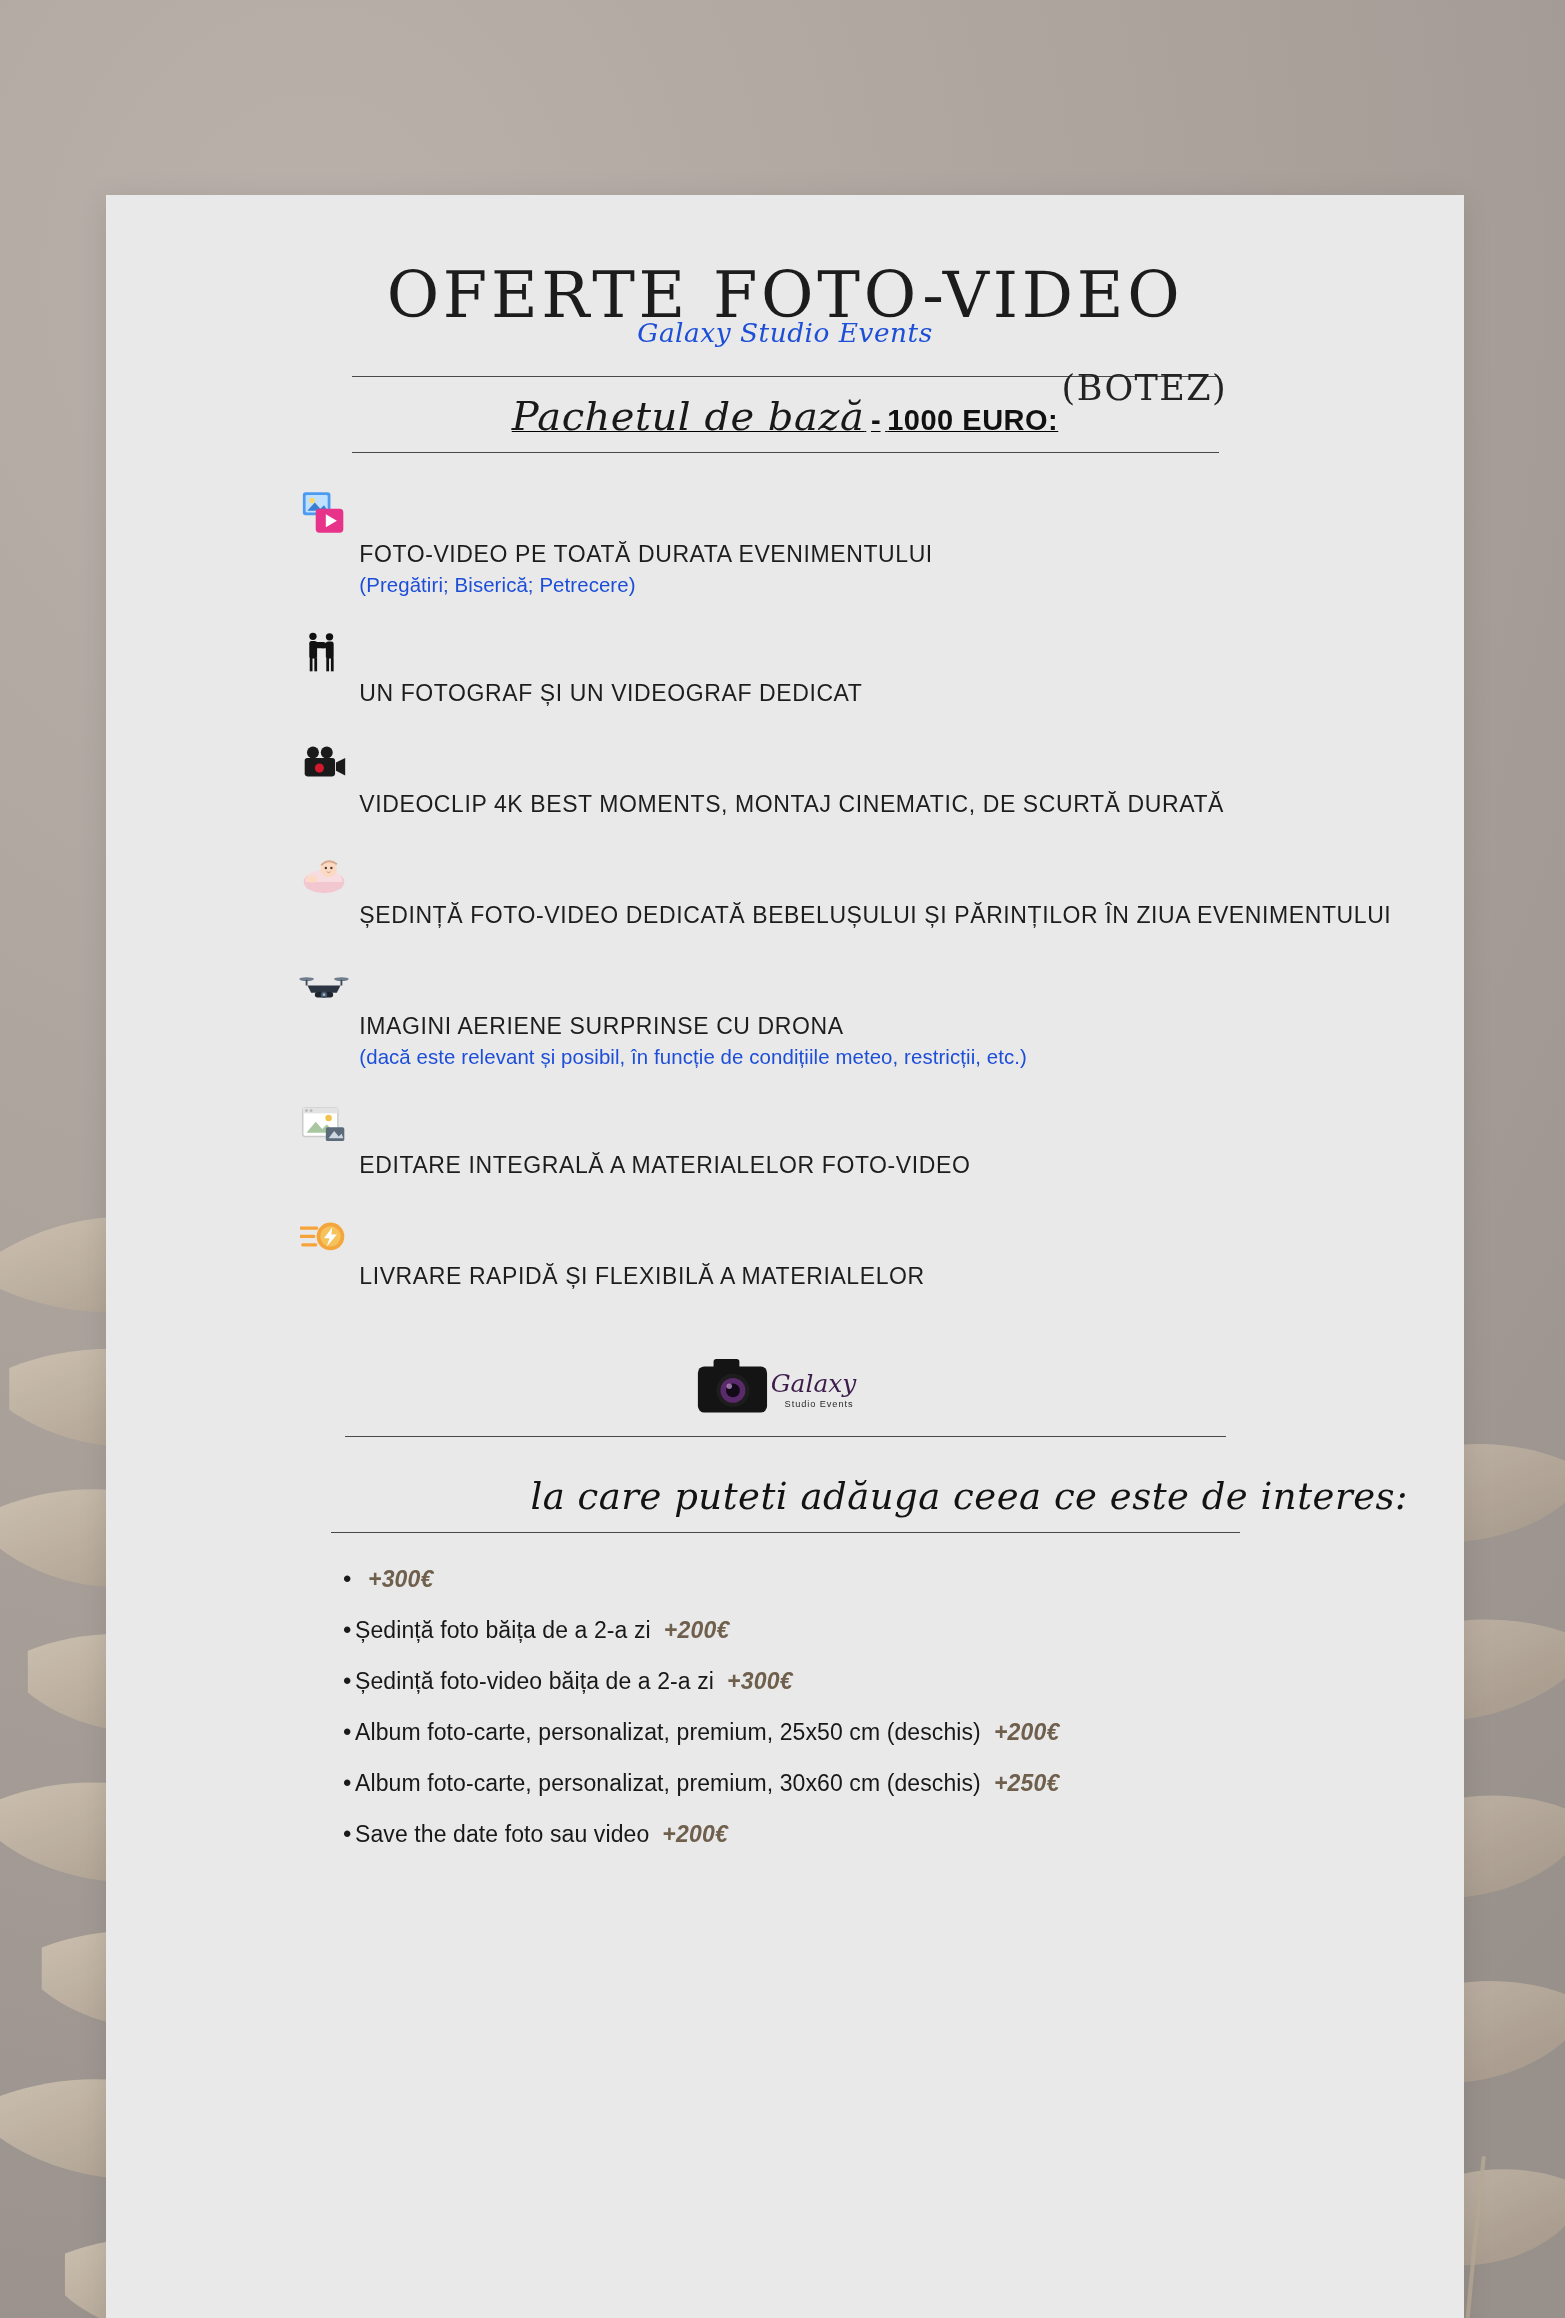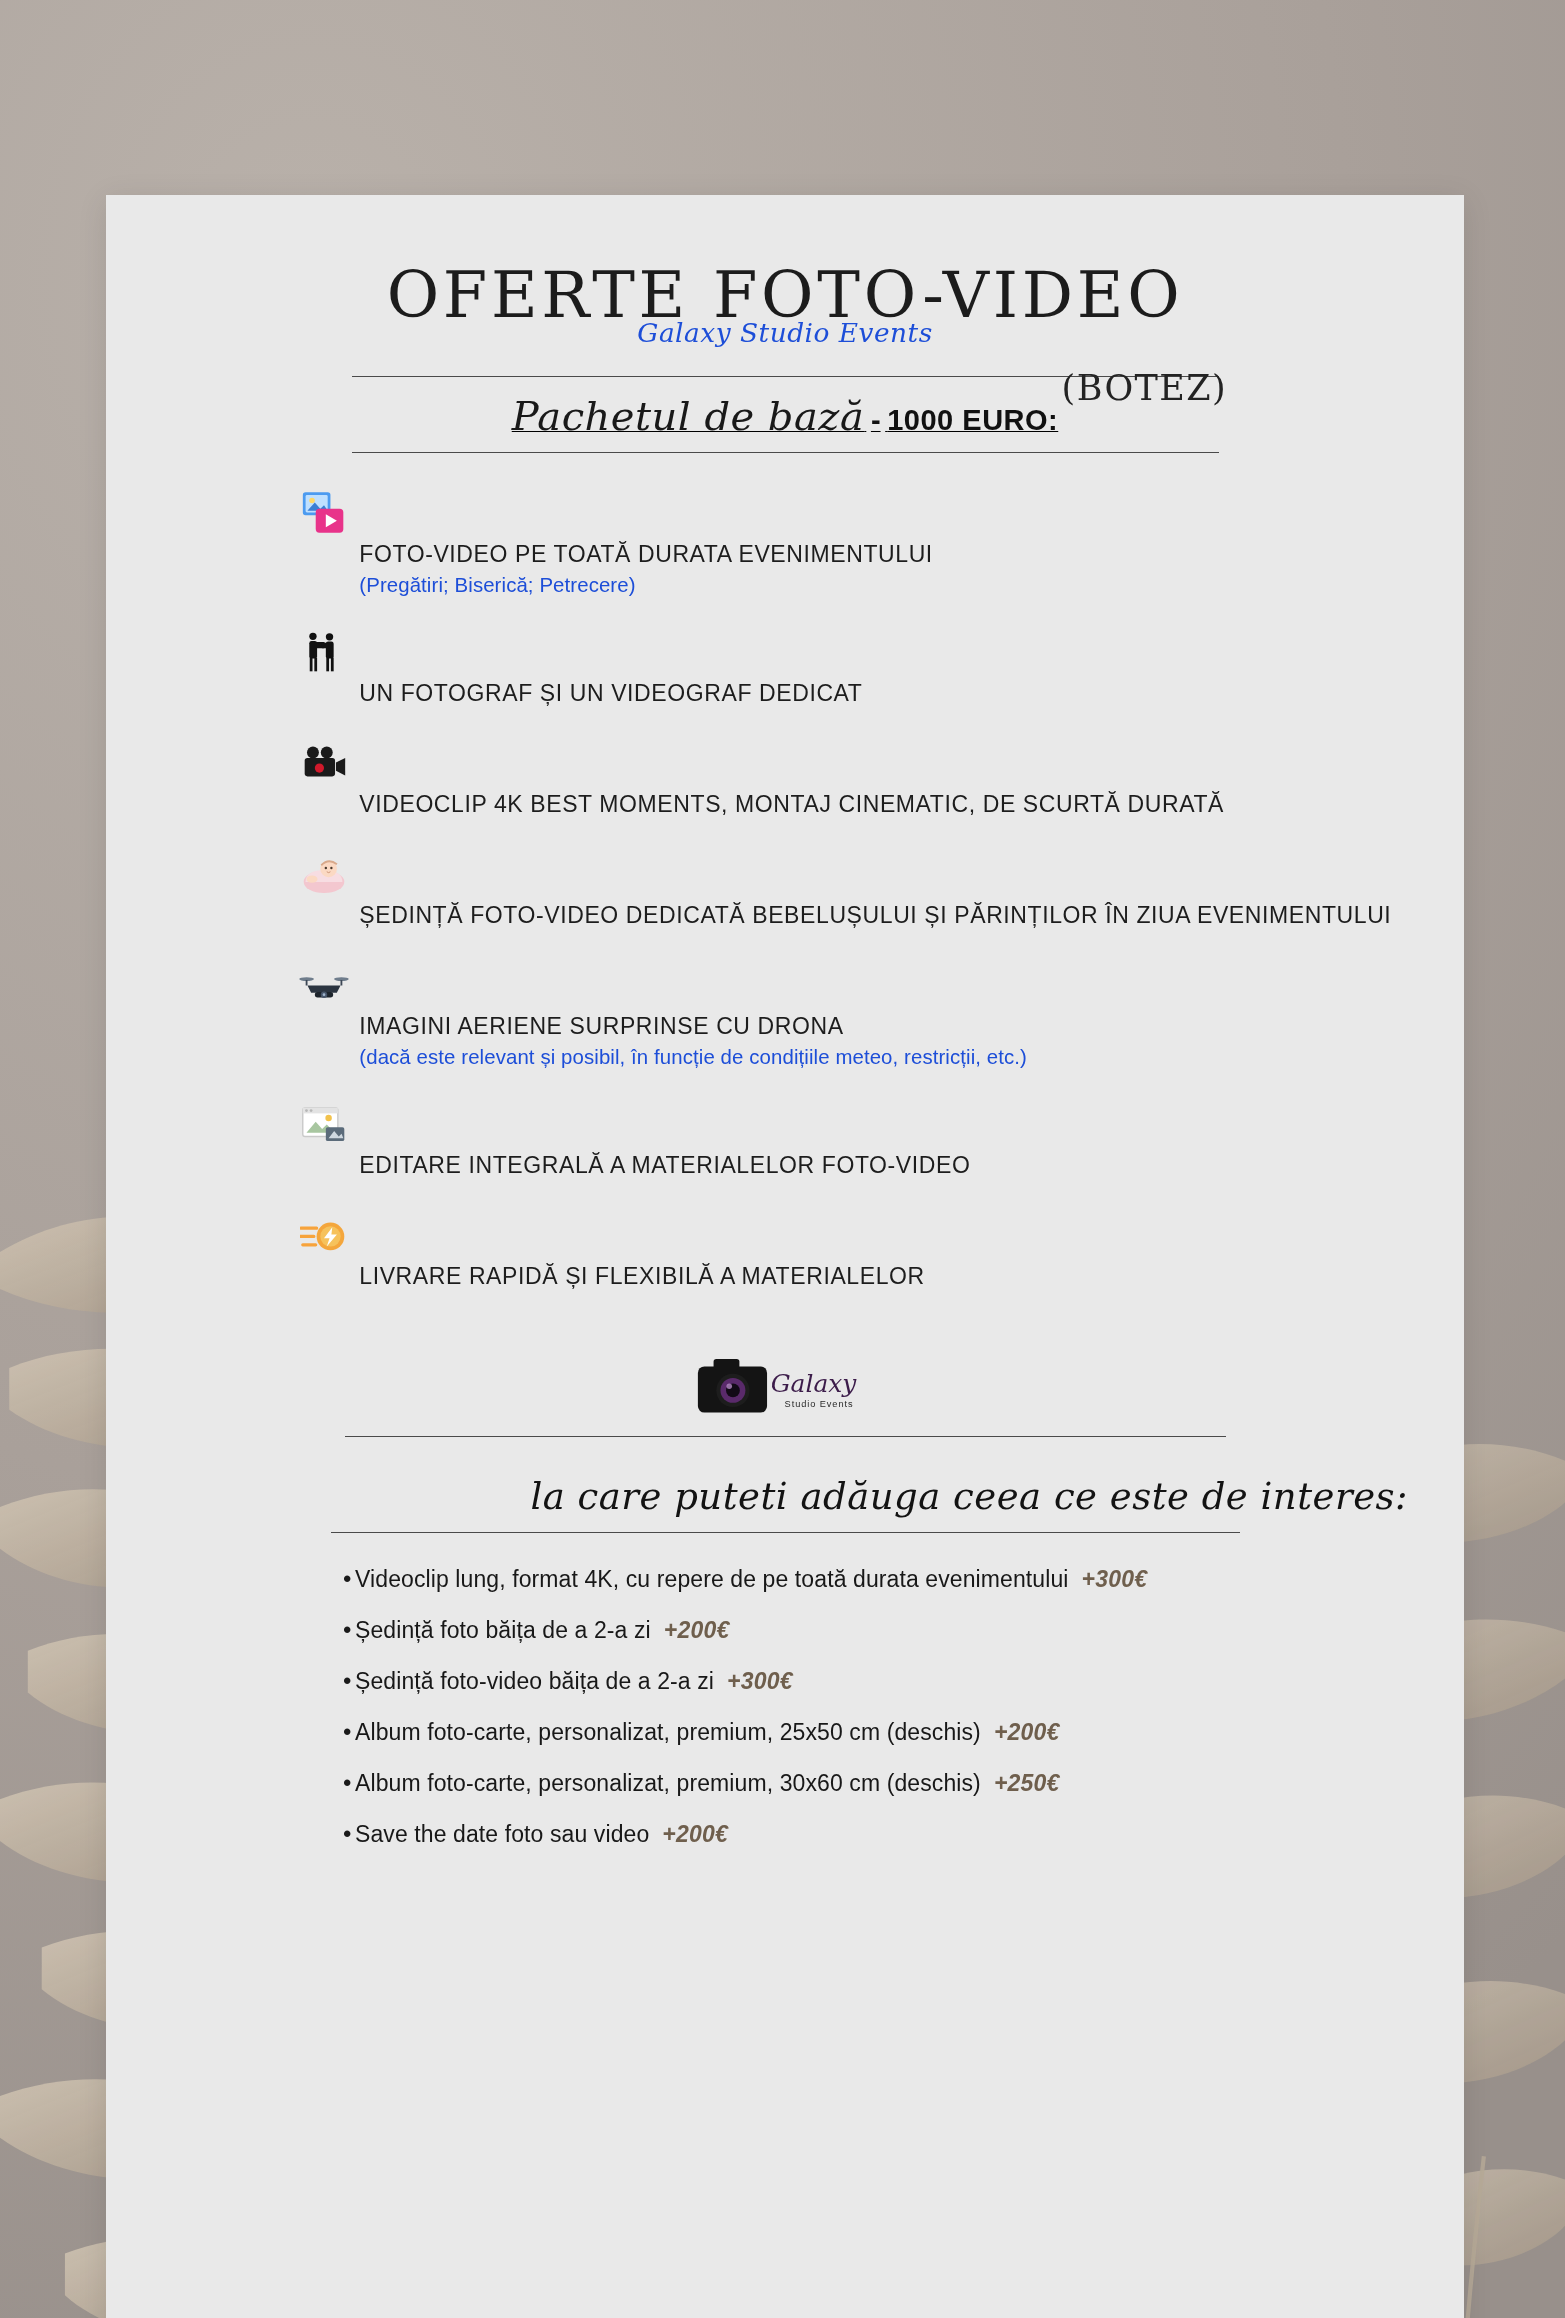--- a/index.html
+++ b/index.html
@@ -438,21 +438,20 @@
 
     <div class="rule-mid"></div>
 
     <div class="addons-title">la care puteti adăuga ceea ce este de interes:</div>
     <div class="rule-addons"></div>
 
     <div class="addons">
 
       <div class="addon">
         <span class="bullet">•</span>
-        <span class="addon-label">Videoclip lung, format 4K, cu repere de pe toată durata evenimentului</span>
         <span class="addon-price">+300€</span>
       </div>
 
       <div class="addon">
         <span class="bullet">•</span>
         <span class="addon-label">Ședință foto băița de a 2-a zi</span>
         <span class="addon-price">+200€</span>
       </div>
 
       <div class="addon">

